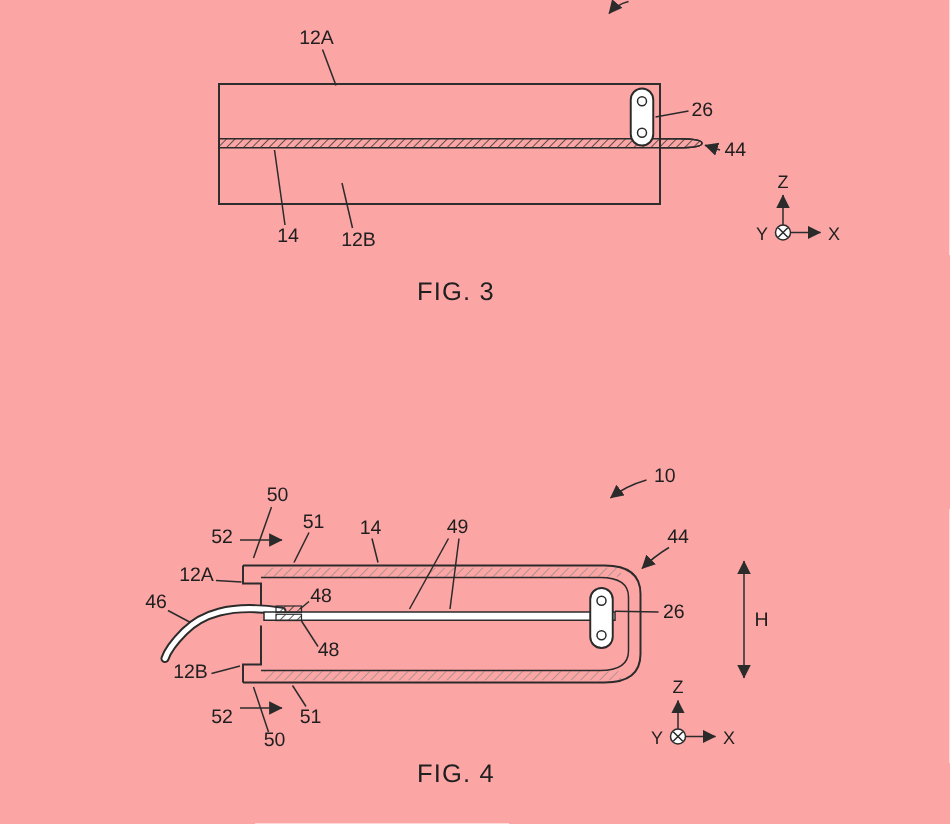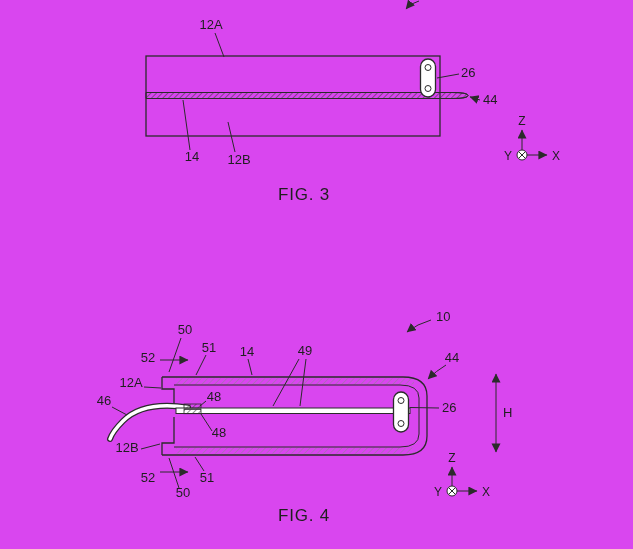--- a/index.html
+++ b/index.html
@@ -1,19 +1,19 @@
 <!DOCTYPE html>
 <html><head>
 <meta charset="utf-8">
 <style>
   html,body{margin:0;padding:0;background:#ffffff;}
   .sheet{
     position:relative;
     width:633px;height:549px;
-    background:#d946ef;
+    background:#fca5a5;
     font-family:"Liberation Sans", sans-serif;
     overflow:hidden;
   }
   svg{display:block;}
   svg text{
     font-family:"Liberation Sans", sans-serif;
     font-size:13px;
     fill:#1f1f1f;
   }
   svg text.caption{

